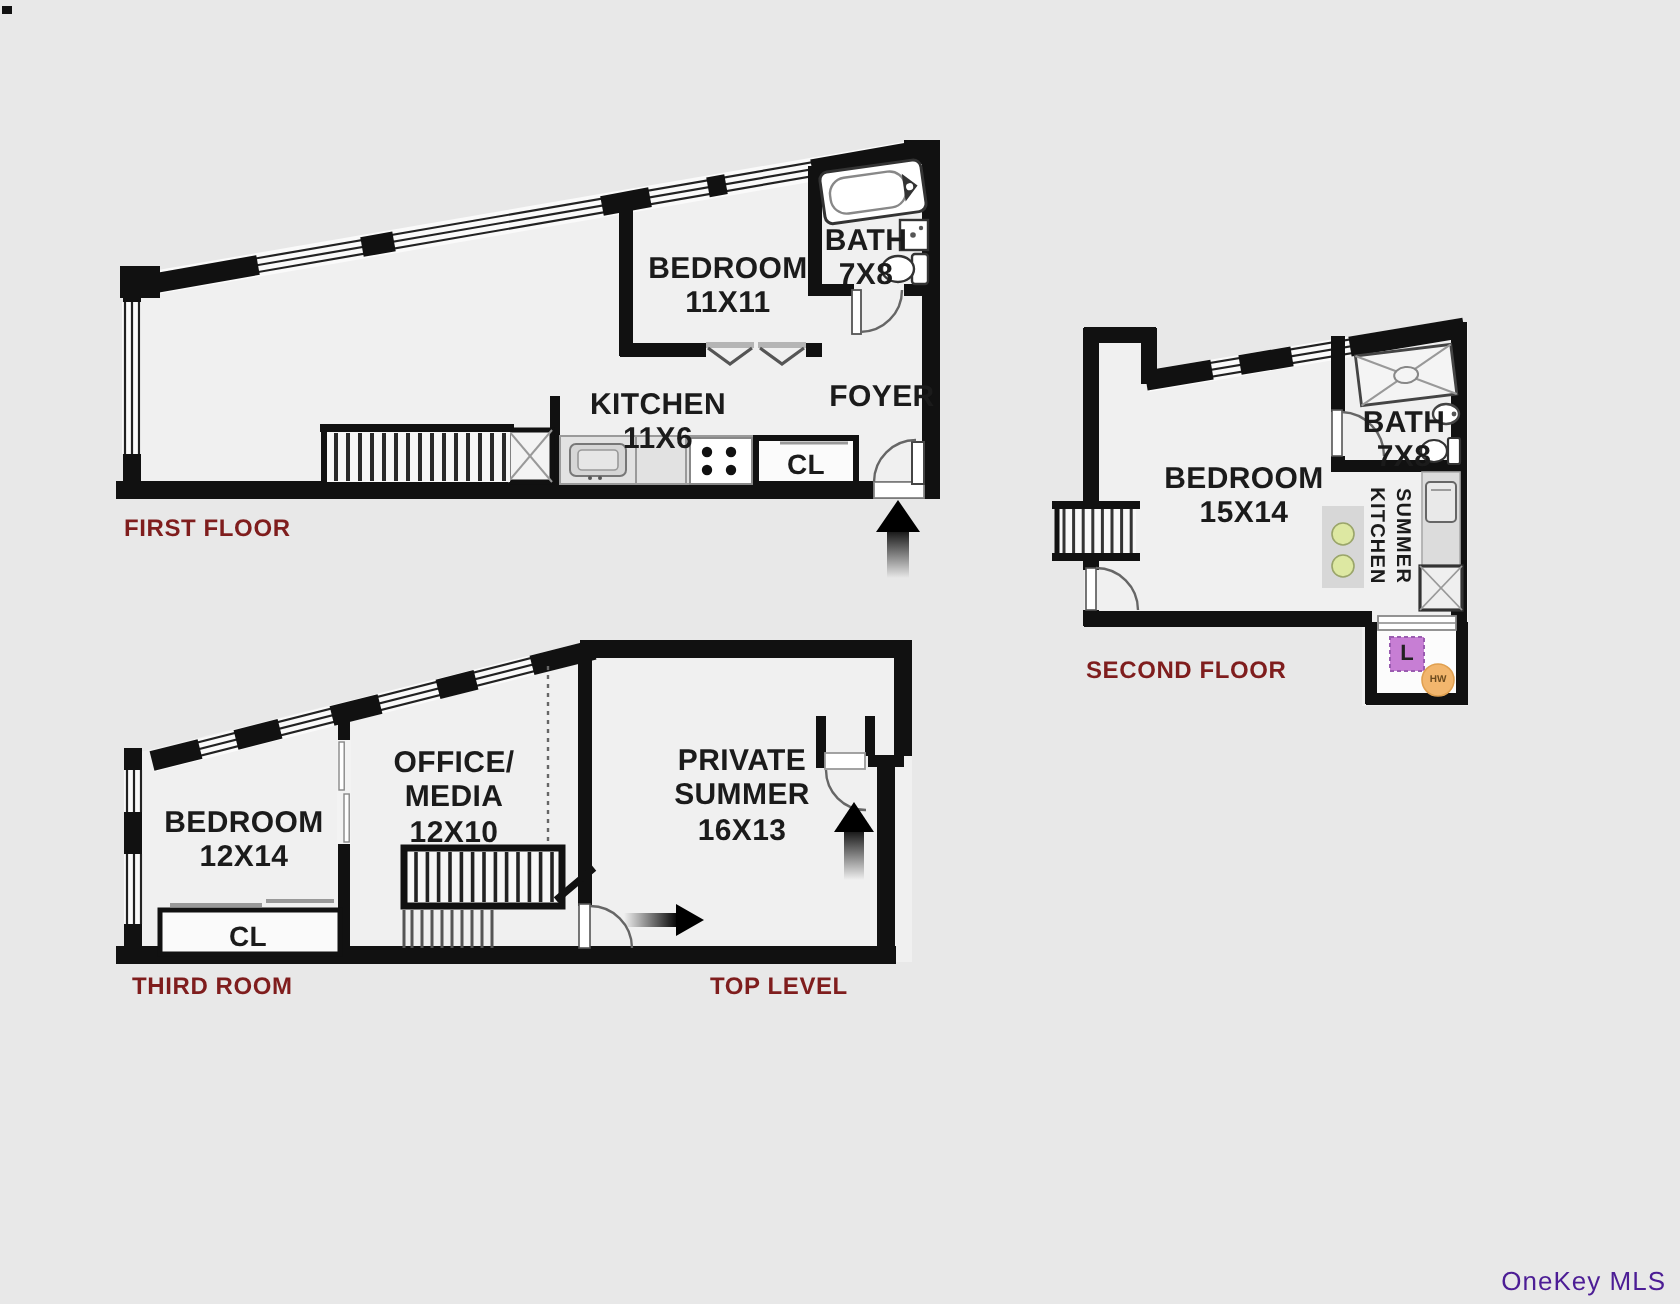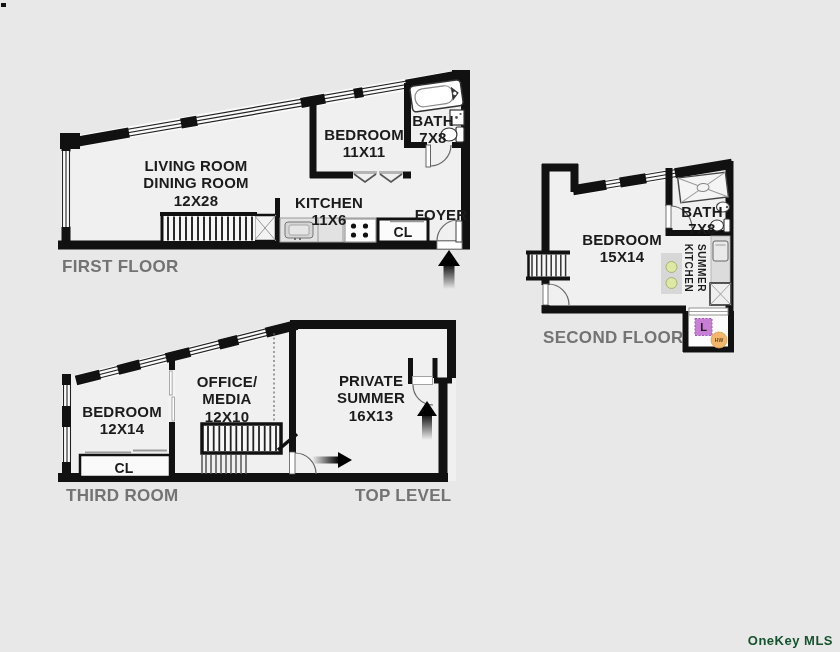--- a/index.html
+++ b/index.html
@@ -4,28 +4,28 @@
 <style>
   html,body{margin:0;padding:0;}
   #stage{position:relative;width:840px;height:652px;background:#e8e8e8;overflow:hidden;
          font-family:"Liberation Sans",sans-serif;}
   svg{position:absolute;left:0;top:0;}
   .wg{stroke:#222;stroke-width:1.1;fill:none;}
   .lbl{position:absolute;font-weight:bold;color:#1b1b1b;text-align:center;
        transform:translateX(-50%);white-space:nowrap;line-height:1.16;font-size:15px;letter-spacing:.2px;}
   .lbl span{display:block;}
   .small{font-size:14px;}
-  .title{position:absolute;font-weight:bold;color:#737373;font-size:17px;letter-spacing:.3px;white-space:nowrap;}
+  .title{position:absolute;font-weight:bold;color:#7f1d1d;font-size:12px;letter-spacing:.3px;white-space:nowrap;}
   .rot{position:absolute;font-weight:bold;color:#1b1b1b;text-align:center;font-size:10px;line-height:1.25;
        transform:translate(-50%,-50%) rotate(90deg);letter-spacing:.6px;}
   .rot span{display:block;}
   .center{transform:translate(-50%,-50%);}
   .laundry-l{position:absolute;font-weight:bold;color:#222;font-size:11px;}
   .hw{position:absolute;font-weight:bold;color:#6b4a1d;font-size:5px;letter-spacing:0;}
-  .watermark{position:absolute;right:7px;bottom:4px;color:#14532d;font-size:13px;font-weight:700;letter-spacing:.5px;margin-left:32px;}
+  .watermark{position:absolute;right:7px;bottom:4px;color:#4c1d95;font-size:13px;font-weight:400;letter-spacing:.5px;margin-left:32px;}
 </style>
 </head>
 <body>
 
 <div id="stage">
 
 <svg width="840" height="652" viewBox="0 0 840 652">
   <defs>
     <linearGradient id="fadeDown" x1="0" y1="0" x2="0" y2="1">
       <stop offset="0" stop-color="#000"></stop>
@@ -347,38 +347,33 @@
       <polygon points="417,416 427,401 437,416" fill="#000"></polygon>
       <rect x="422" y="413" width="10" height="27" fill="url(#fadeDown)"></rect>
     </g>
     <g>
       <polygon points="338,452 352,460 338,468" fill="#000"></polygon>
       <rect x="312" y="456.5" width="27" height="7" fill="url(#fadeRight)"></rect>
     </g>
   </g>
 </svg>
 
-  <div class="lbl" style="left:196px;top:157px;">
-    <span>LIVING ROOM</span>
-    <span>DINING ROOM</span>
-    <span>12X28</span>
-  </div>
   <div class="lbl" style="left:364px;top:126px;">
     <span>BEDROOM</span>
     <span>11X11</span>
   </div>
   <div class="lbl" style="left:433px;top:112px;">
     <span>BATH</span>
     <span>7X8</span>
   </div>
   <div class="lbl" style="left:329px;top:194px;">
     <span>KITCHEN</span>
     <span>11X6</span>
   </div>
-  <div class="lbl" style="left:441px;top:206px;">
+  <div class="lbl" style="left:441px;top:190px;">
     <span>FOYER</span>
   </div>
   <div class="lbl small" style="left:403px;top:224px;">
     <span>CL</span>
   </div>
   <div class="title" style="left:62px;top:257px;">FIRST FLOOR</div>
 
   <div class="lbl" style="left:622px;top:231px;">
     <span>BEDROOM</span>
     <span>15X14</span>

